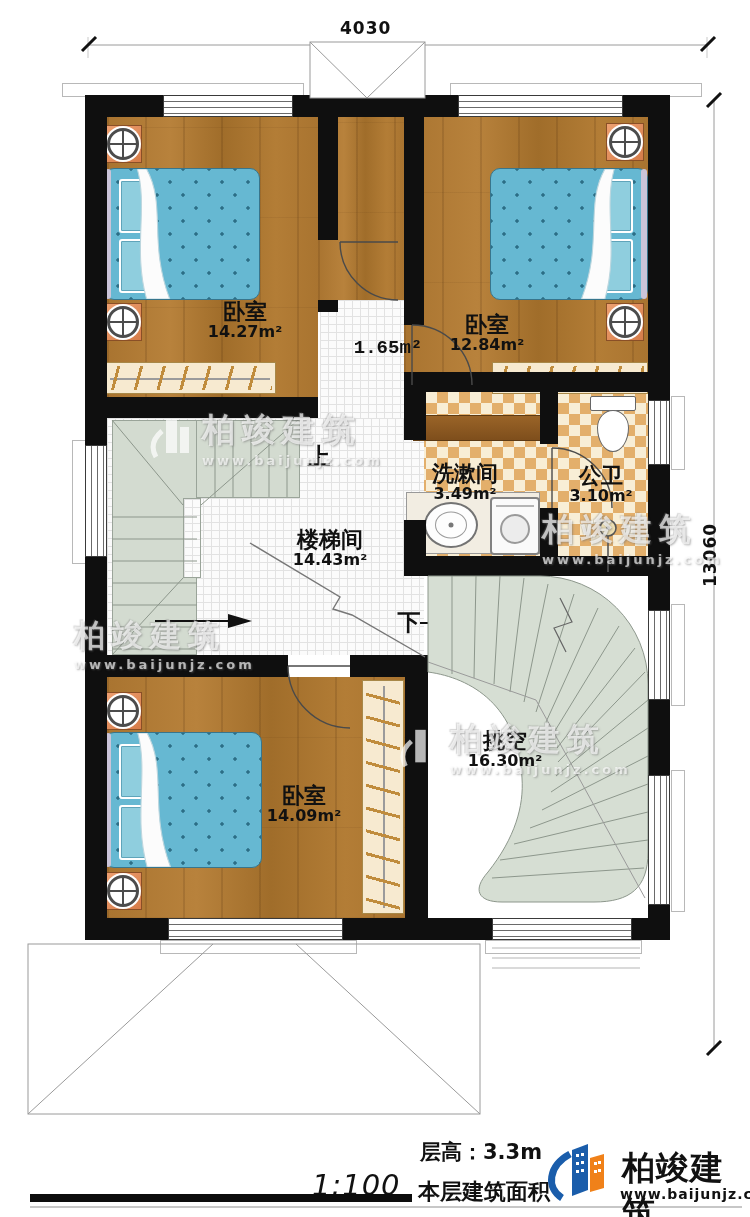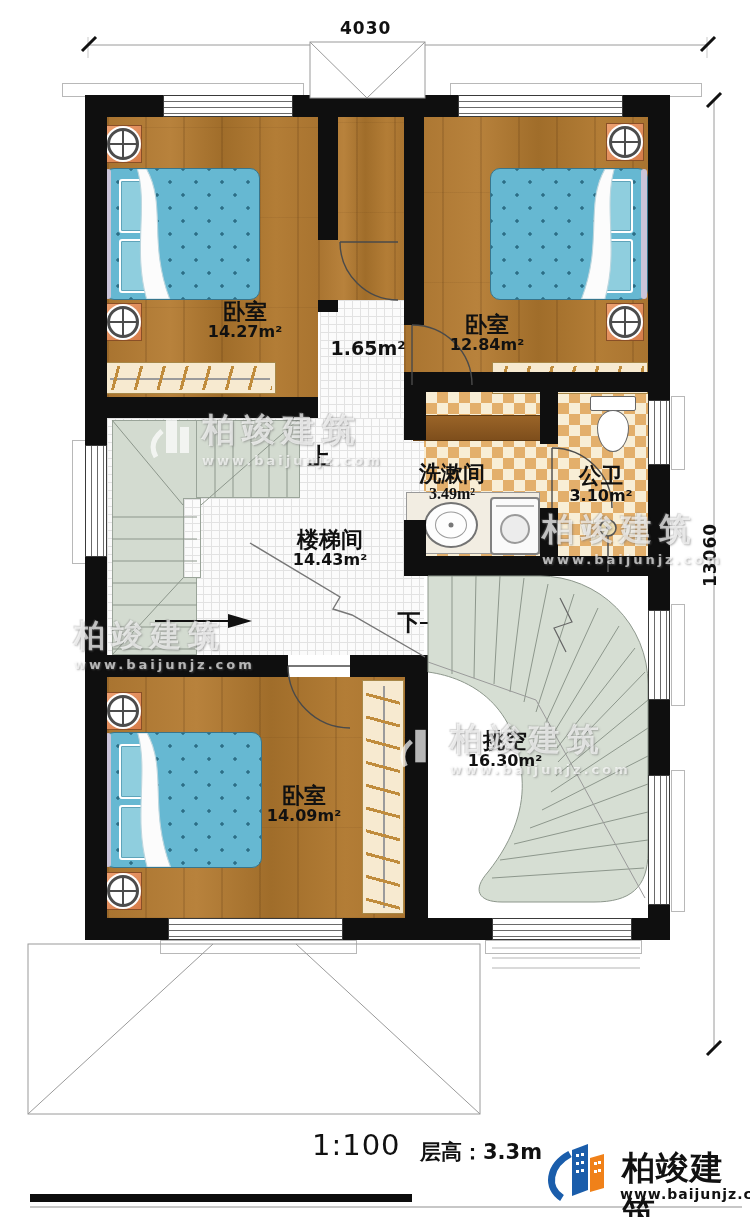--- a/index.html
+++ b/index.html
@@ -292,24 +292,24 @@
   <div class="abs dim" style="left:678px;top:545px;transform:rotate(-90deg);transform-origin:center;">13060</div>
 
   <div class="abs rlabel" style="left:245px;top:320px;">
     <div class="rname">卧室</div>
     <div class="rarea">14.27m²</div>
   </div>
   <div class="abs rlabel" style="left:487px;top:333px;">
     <div class="rname">卧室</div>
     <div class="rarea">12.84m²</div>
   </div>
-  <div class="abs rlabel" style="left:368px;top:348px;">
+  <div class="abs rlabel" style="left:388px;top:348px;font-family:Liberation Mono, monospace;">
     <div class="rarea" style="font-size:19px;">1.65m²</div>
   </div>
-  <div class="abs rlabel" style="left:452px;top:482px;font-family:Liberation Serif, serif;">
+  <div class="abs rlabel" style="left:465px;top:482px;">
     <div class="rname">洗漱间</div>
     <div class="rarea">3.49m²</div>
   </div>
   <div class="abs rlabel" style="left:601px;top:484px;">
     <div class="rname">公卫</div>
     <div class="rarea">3.10m²</div>
   </div>
   <div class="abs rlabel" style="left:330px;top:548px;">
     <div class="rname">楼梯间</div>
     <div class="rarea">14.43m²</div>
@@ -358,22 +358,23 @@
       <path d="M8,44 Q0,30 14,18" stroke="rgba(255,255,255,.7)" stroke-width="5" fill="none"></path>
       <rect x="18" y="6" width="11" height="34" fill="rgba(255,255,255,.7)"></rect>
       <rect x="32" y="14" width="9" height="26" fill="rgba(255,255,255,.7)"></rect>
     </svg>
     <div class="txt">
         <div class="brand" style="font-size:32px;">柏竣建筑</div>
     <div class="site" style="font-size:13px;">www.baijunjz.com</div>
       </div>
   </div>
 
-  <div class="abs tb-scale" style="left:312px;top:1128px;">1:100</div>
+  <div class="abs tb-scale" style="left:312px;top:1168px;font-style:italic;">1:100</div>
   <div class="abs tb-h" style="left:420px;top:1138px;">层高：3.3m</div>
+  <div class="abs tb-a" style="left:418px;top:1177px;">本层建筑面积</div>
   <div class="abs tb-bar" style="left:30px;top:1194px;width:382px;height:8px;"></div>
   <div class="abs tb-line" style="left:30px;top:1206px;width:712px;height:2px;"></div>
   <svg class="abs" style="left:540px;top:1138px;z-index:10;" width="80" height="68" viewBox="0 0 80 68">
     <path d="M22,60 C6,50 8,28 30,16" stroke="#1a5dab" stroke-width="7" fill="none"></path>
     <polygon points="32,12 48,6 48,52 32,58" fill="#1a5dab"></polygon>
     <polygon points="50,20 64,16 64,50 50,54" fill="#f08119"></polygon>
     <g fill="#fff">
       <rect x="36" y="16" width="3" height="3"></rect>
         <rect x="41" y="15" width="3" height="3"></rect>
       <rect x="36" y="24" width="3" height="3"></rect>

